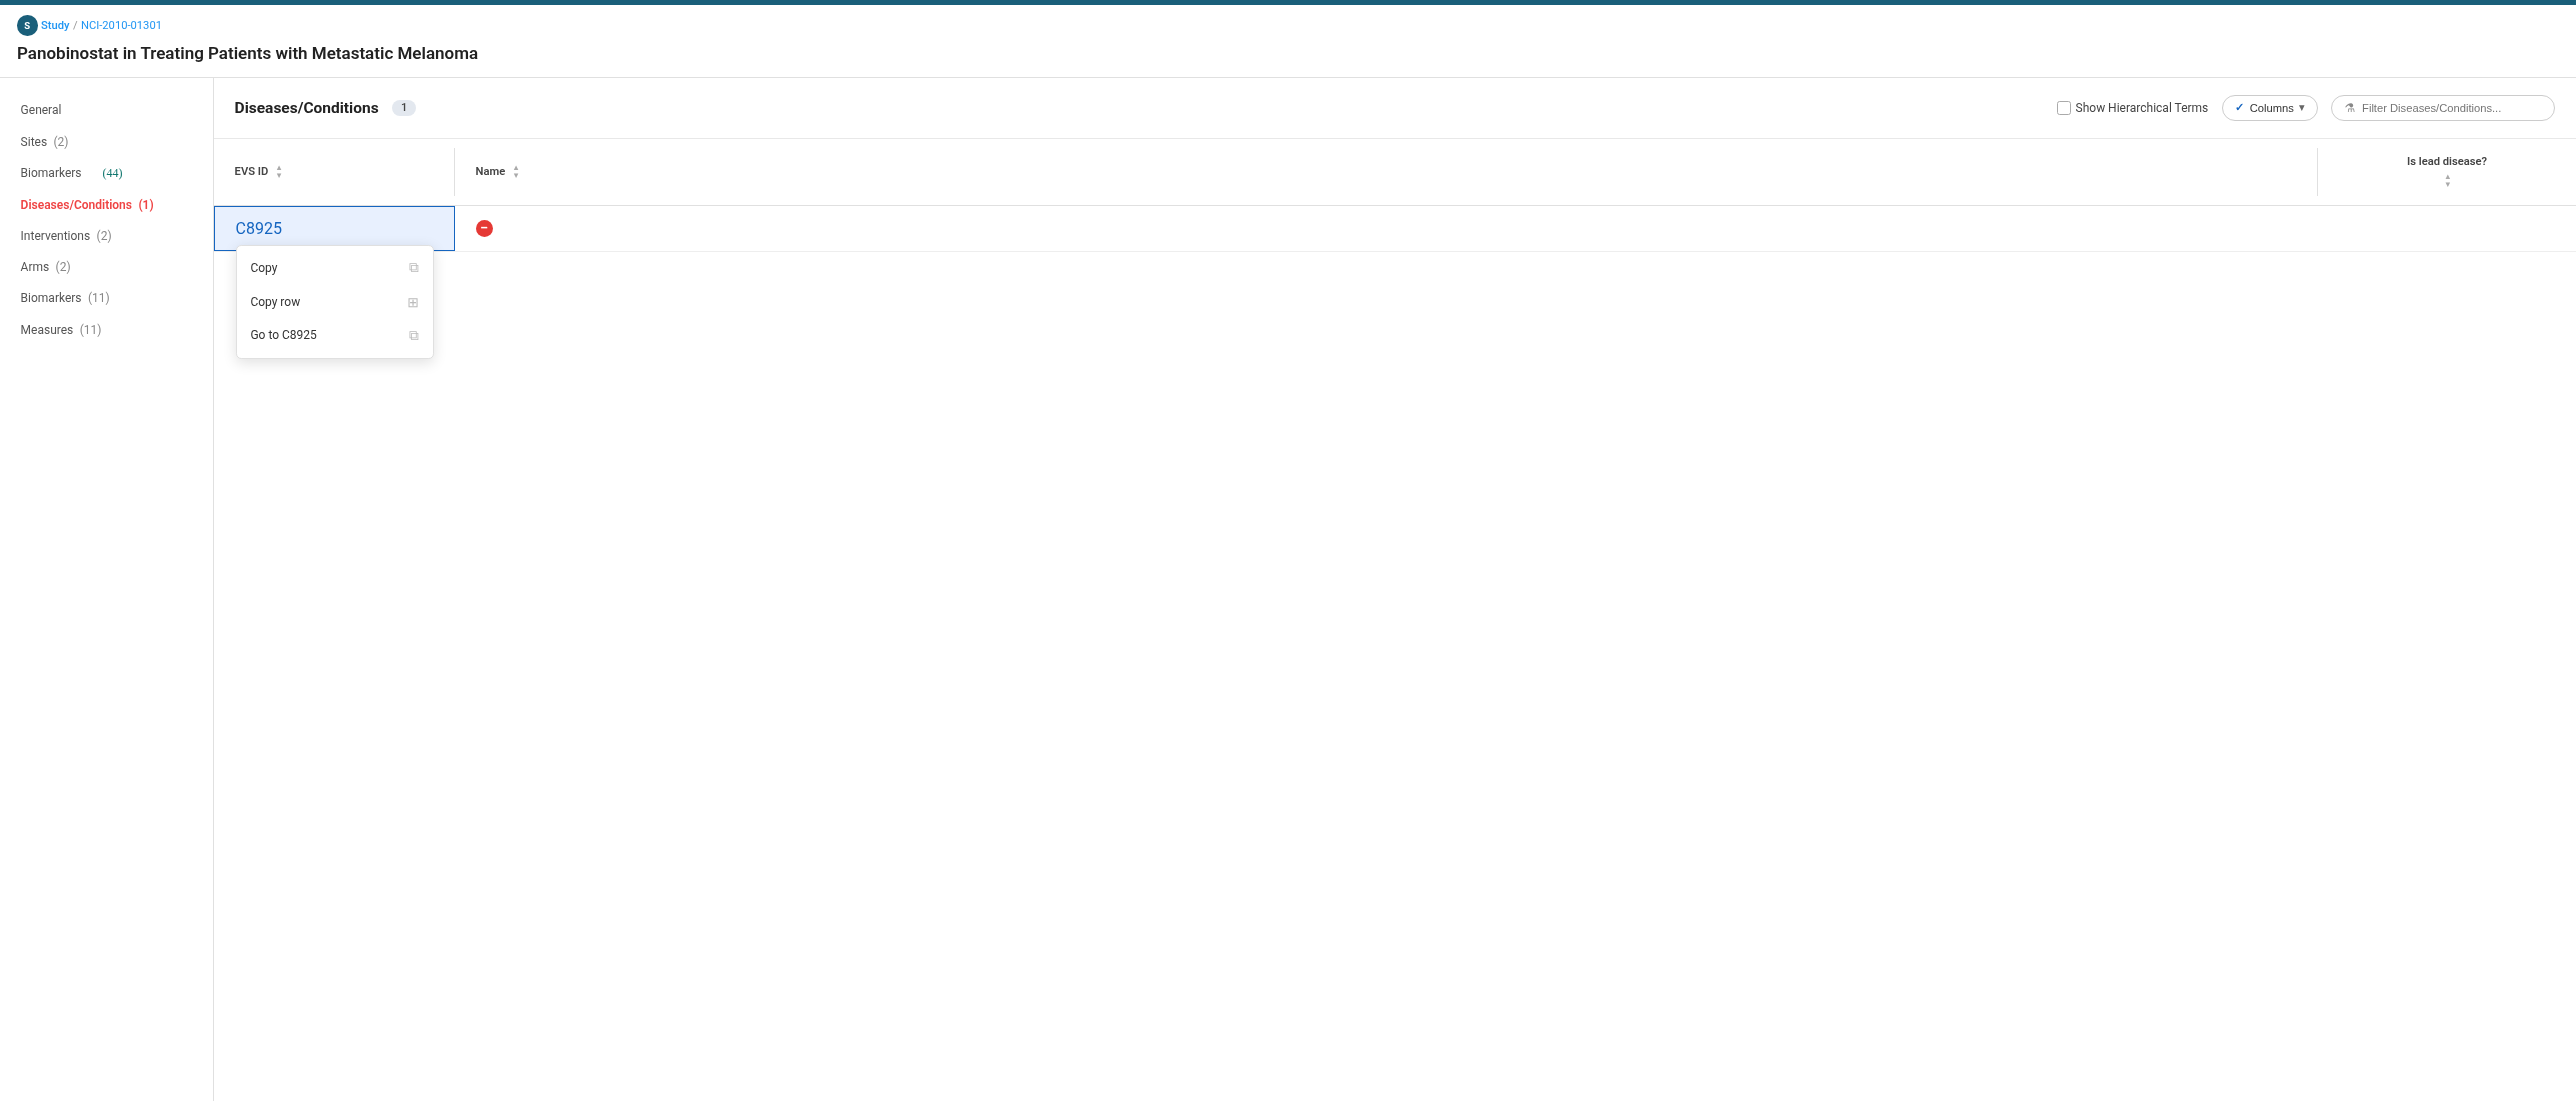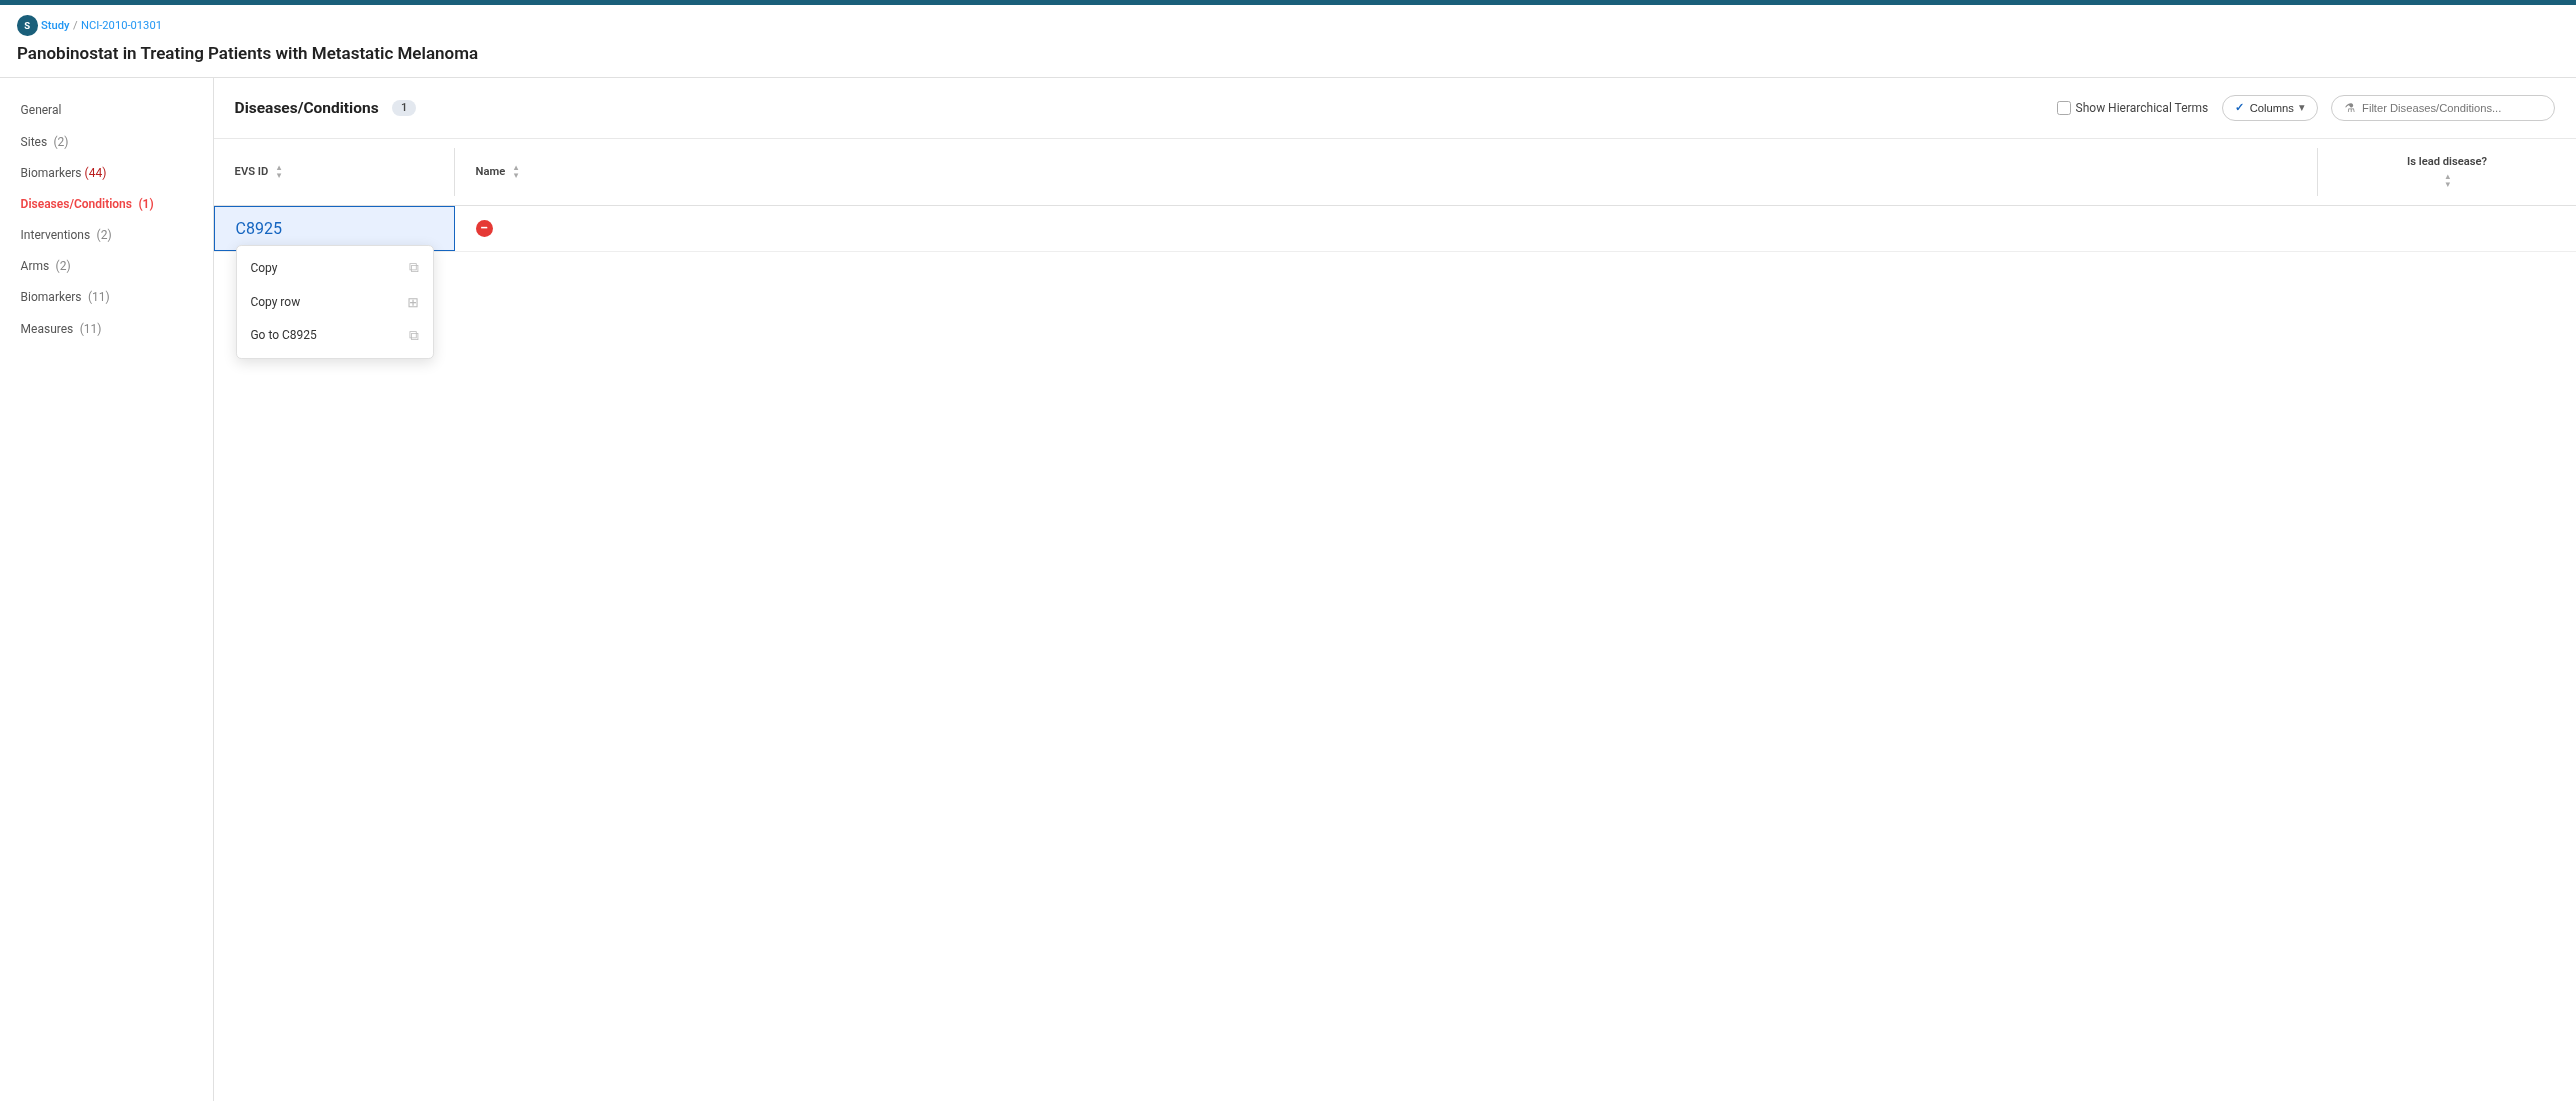--- a/index.html
+++ b/index.html
@@ -344,21 +344,21 @@
   <div class="sidebar">
     <div class="sidebar-item">
       <span>General</span>
     </div>
     <div class="sidebar-item">
       <span>Sites</span>
       <span style="color:#888;margin-left:3.4px;">(2)</span>
     </div>
     <div class="sidebar-item">
       <span>Biomarkers</span>
-      <span style="color:#b91c1c;margin-left:0;">(44)</span>
+      <span style="color:#0f766e;margin-left:18px;font-family:Liberation Serif, serif;">(44)</span>
     </div>
     <div class="sidebar-item active">
       <span>Diseases/Conditions</span>
       <span style="margin-left:3.4px;">(1)</span>
     </div>
     <div class="sidebar-item">
       <span>Interventions</span>
       <span style="color:#888;margin-left:3.4px;">(2)</span>
     </div>
     <div class="sidebar-item">

